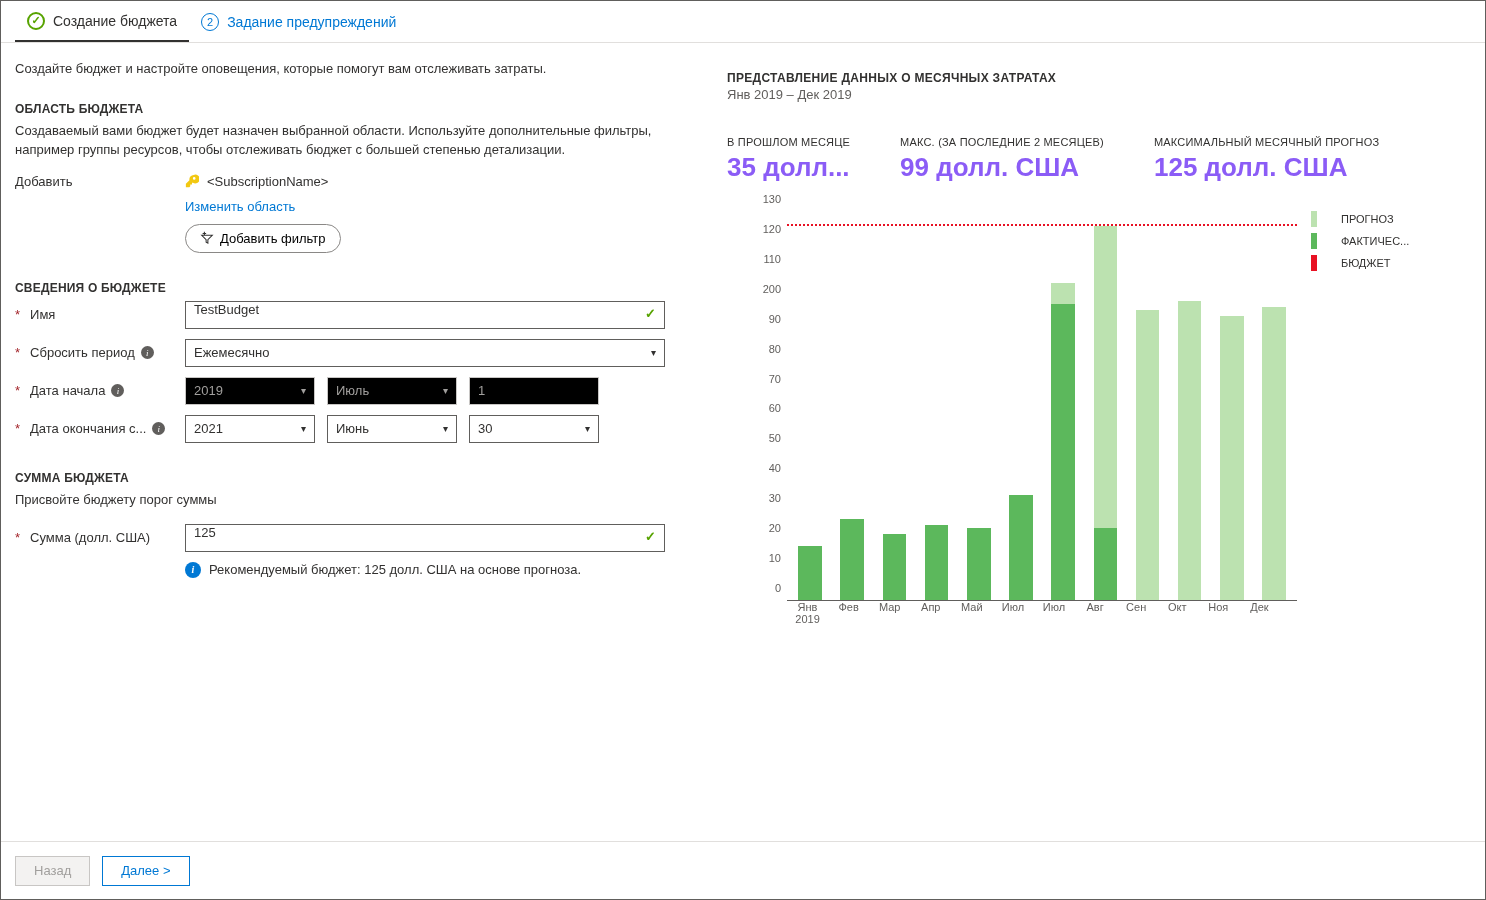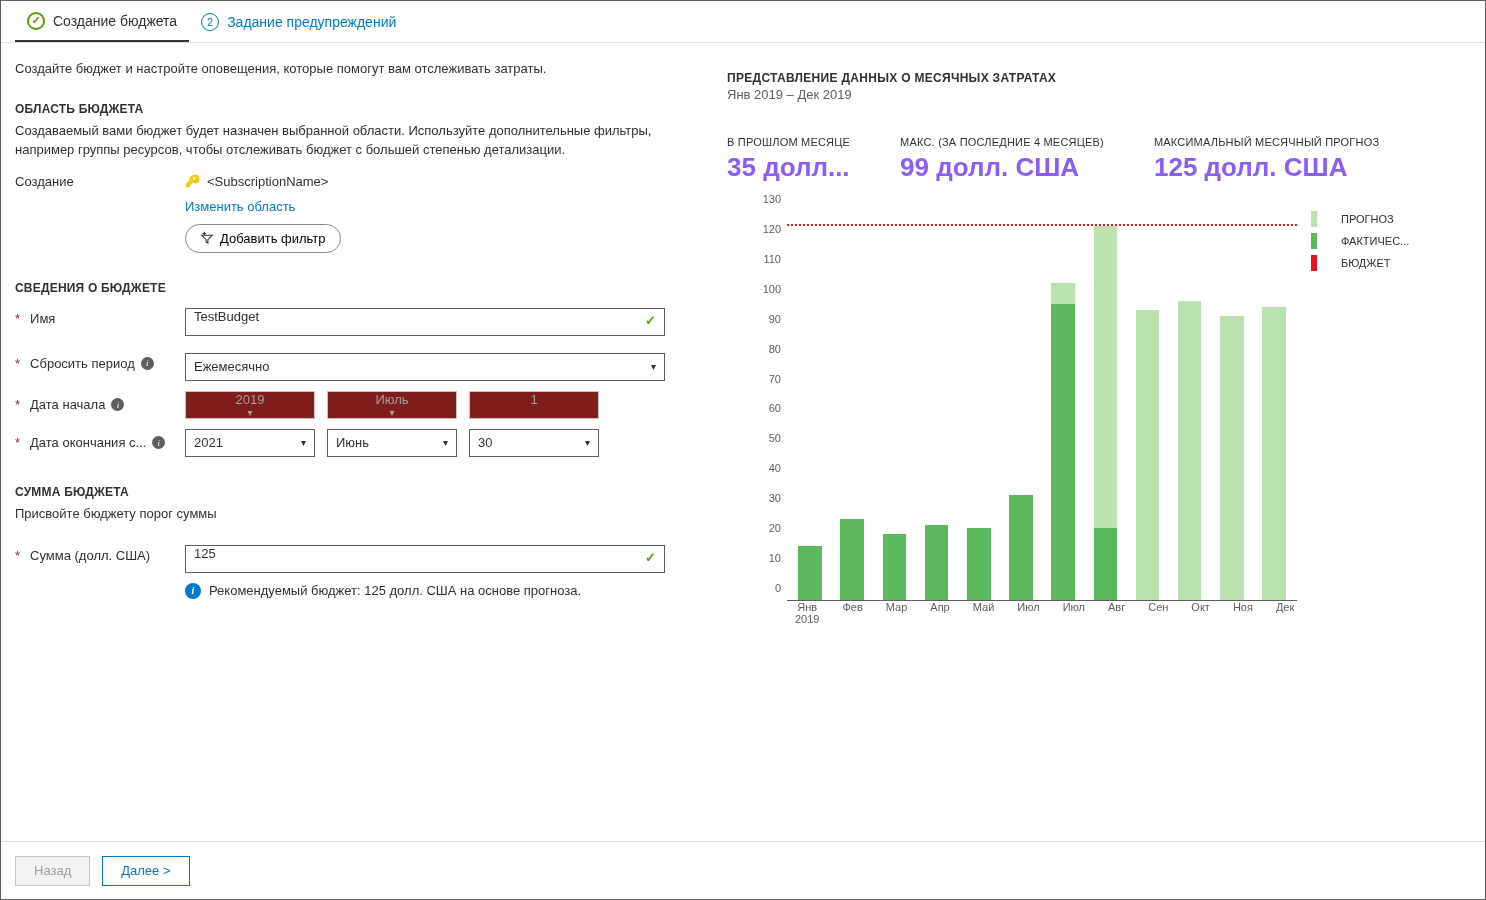--- a/index.html
+++ b/index.html
@@ -107,42 +107,42 @@
   }
   .link { color: #0078d4; cursor: pointer; font-size: 13px; }
   .input {
     border: 1px solid #605e5c;
     height: 28px;
     padding: 0 8px;
     font-size: 13px;
     background: #fff;
     position: relative;
   }
-  .input-wide { width: 480px; margin-top: 7px; }
+  .input-wide { width: 480px; }
   .input.valid::after {
     content: "✓";
     position: absolute;
     right: 8px;
     top: 4px;
     color: #57a300;
     font-weight: bold;
     font-size: 13px;
   }
   .select {
     border: 1px solid #605e5c;
     height: 28px;
     padding: 0 8px;
     font-size: 13px;
     background: #fff;
     display: flex;
     align-items: center;
     justify-content: space-between;
     cursor: pointer;
   }
-  .select.disabled { background: #7f1d1d; color: #a19f9d; border-color: #c8c6c4; cursor: default; flex-direction: column; }
+  .select.disabled { background: #000000; color: #a19f9d; border-color: #c8c6c4; cursor: default; }
   .caret { font-size: 10px; color: #323130; }
   .select.disabled .caret { color: #a19f9d; }
   .date-group { display: flex; gap: 12px; }
   .date-group .select { width: 130px; }
   .info-row { display: flex; align-items: center; gap: 8px; margin-top: 8px; margin-left: 170px; }
   .info-blue {
     width: 16px; height: 16px; border-radius: 50%;
     background: #0078d4; color:#fff;
     display: flex; align-items: center; justify-content: center;
     font-size: 10px; font-weight: bold;
@@ -201,22 +201,22 @@
     display: flex;
     align-items: flex-end;
     padding: 0 8px;
     gap: 12px;
   }
   .bar-group { flex: 1; position: relative; height: 100%; display:flex; align-items:flex-end; justify-content:center;}
   .bar { width: 78%; position: absolute; bottom: 0; left:11%; }
   .bar.forecast { background: #bce2b0; }
   .bar.actual { background: #5cb85c; }
   .xticks {
-    position: absolute; left: 60px; right: 4px; bottom: 6px;
-    display: flex; padding: 0 8px; gap: 23px;
+    position: absolute; left: 60px; right: 17px; bottom: 6px;
+    display: flex; padding: 0 8px; gap: 16px;
   }
   .xtick { flex:1; font-size: 11px; color: #605e5c; text-align: center; }
   .legend { width: 110px; }
   .legend-item { display: flex; align-items: center; gap: 24px; margin-bottom: 6px; font-size: 11px; color: #323130; }
   .swatch { width: 6px; height: 16px; }
   .sw-forecast { background: #bce2b0; }
   .sw-actual { background: #5cb85c; }
   .sw-budget { background: #e81123; }
   .scope-val { display: flex; align-items: center; gap: 8px; }
   .funnel-icon { display:inline-block; }
@@ -239,21 +239,21 @@
   </div>
 
   <div class="content-wrap">
     <div class="left-col">
       <div class="intro">Создайте бюджет и настройте оповещения, которые помогут вам отслеживать затраты.</div>
 
       <div class="section">
         <div class="section-title">ОБЛАСТЬ БЮДЖЕТА</div>
         <div class="section-desc">Создаваемый вами бюджет будет назначен выбранной области. Используйте дополнительные фильтры, например группы ресурсов, чтобы отслеживать бюджет с большей степенью детализации.</div>
         <div class="row">
-          <div class="label-col">Создание</div>
+          <div class="label-col">Добавить</div>
           <div class="scope-val">
             <span class="key-icon">
               <svg width="14" height="14" viewBox="0 0 16 16">
                   <path fill="#f2c811" d="M10 1a5 5 0 0 0-4.9 6L1 11v4h4l1-1v-2h2v-2l1.1-.1A5 5 0 1 0 10 1zm2 4a1.5 1.5 0 1 1-3 0 1.5 1.5 0 0 1 3 0z"></path>
                 </svg>
             </span>
             <span>&lt;SubscriptionName&gt;</span>
           </div>
         </div>
         <div class="row">
@@ -362,21 +362,21 @@
     <div class="right-col">
       <div class="right-title">ПРЕДСТАВЛЕНИЕ ДАННЫХ О МЕСЯЧНЫХ ЗАТРАТАХ</div>
       <div class="right-sub">Янв 2019 – Дек 2019</div>
 
       <div class="stats">
         <div class="stat">
           <div class="stat-label">В ПРОШЛОМ МЕСЯЦЕ</div>
           <div class="stat-value">35 долл...</div>
         </div>
         <div class="stat">
-          <div class="stat-label">МАКС. (ЗА ПОСЛЕДНИЕ 4 МЕСЯЦЕВ)</div>
+          <div class="stat-label">МАКС. (ЗА ПОСЛЕДНИЕ 2 МЕСЯЦЕВ)</div>
           <div class="stat-value">99 долл. США</div>
         </div>
         <div class="stat">
           <div class="stat-label">МАКСИМАЛЬНЫЙ МЕСЯЧНЫЙ ПРОГНОЗ</div>
           <div class="stat-value">125 долл. США</div>
         </div>
       </div>
 
       <div class="chart-wrap">
         <div class="chart">
@@ -384,21 +384,21 @@
               <div class="ytick" style="bottom: 0%;">0</div>
               <div class="ytick" style="bottom: 7.69231%;">10</div>
               <div class="ytick" style="bottom: 15.3846%;">20</div>
               <div class="ytick" style="bottom: 23.0769%;">30</div>
               <div class="ytick" style="bottom: 30.7692%;">40</div>
               <div class="ytick" style="bottom: 38.4615%;">50</div>
               <div class="ytick" style="bottom: 46.1538%;">60</div>
               <div class="ytick" style="bottom: 53.8462%;">70</div>
               <div class="ytick" style="bottom: 61.5385%;">80</div>
               <div class="ytick" style="bottom: 69.2308%;">90</div>
-              <div class="ytick" style="bottom: 76.9231%;">100</div>
+              <div class="ytick" style="bottom: 76.9231%;">200</div>
               <div class="ytick" style="bottom: 84.6154%;">110</div>
               <div class="ytick" style="bottom: 92.3077%;">120</div>
               <div class="ytick" style="bottom: 100%;">130</div>
               <div class="budget-line" style="bottom: 96.1538%;"></div>
               <div class="bars">
                 <div class="bar-group">
                   <div class="bar actual" style="height: 13.8462%;"></div>
                 </div>
                 <div class="bar-group">
                   <div class="bar actual" style="height: 20.7692%;"></div>

